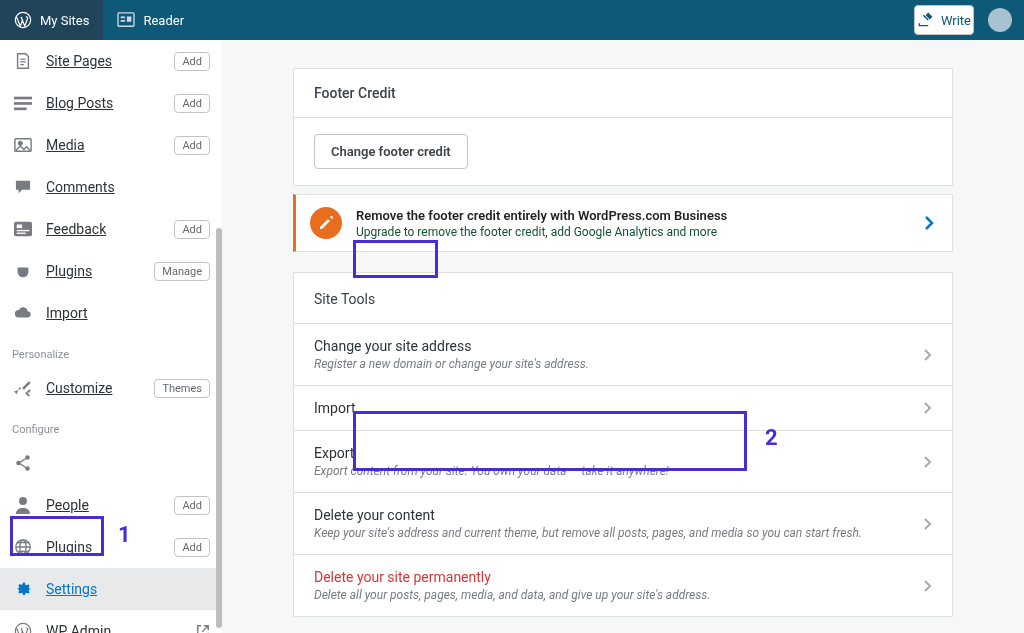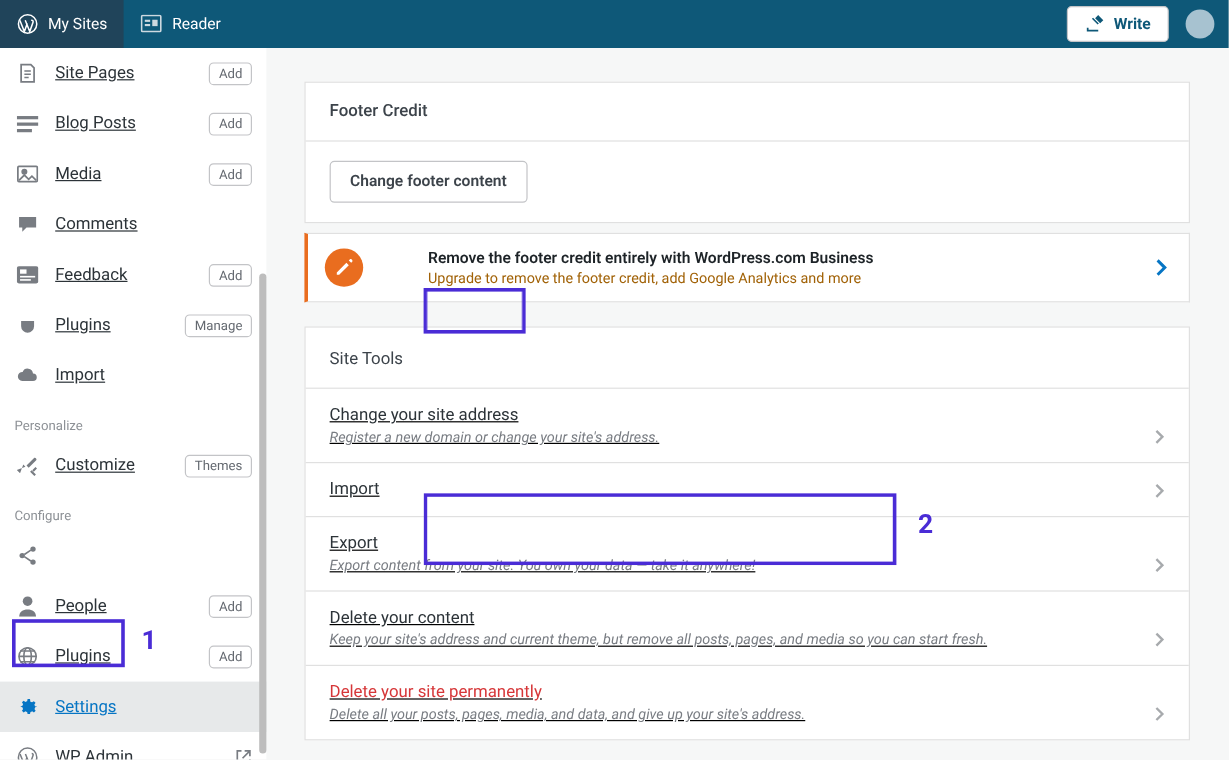--- a/index.html
+++ b/index.html
@@ -5,57 +5,57 @@
     * { margin:0; padding:0; box-sizing:border-box; font-family:-apple-system,BlinkMacSystemFont,"Segoe UI",Roboto,sans-serif; }
     body { background:#f6f7f7; width:1024px; height:633px; overflow:hidden; position:relative; }
 
     .topbar { height:40px; background:#0e5878; display:flex; align-items:center; color:#fff; font-size:13px; }
     .top-left { display:flex; height:100%; }
     .top-item { display:flex; align-items:center; gap:8px; padding:0 14px; cursor:pointer; }
     .top-item.active { background:#20445a; }
     .wp-logo-svg { width:18px; height:18px; }
     .reader-icon { width:18px; height:16px; }
     .top-right { margin-left:auto; display:flex; align-items:center; gap:14px; padding-right:12px; }
-    .write-btn { background:#fff; border:1px solid #c3c4c7; border-radius:4px; padding:6px 14px; display:flex; align-items:center; gap:8px; color:#0e5878; font-size:13px; font-weight:700; cursor:pointer; }
+    .write-btn { background:#fff; border:1px solid #c3c4c7; border-radius:4px; padding:6px 2px; display:flex; align-items:center; gap:8px; color:#0e5878; font-size:13px; font-weight:400; cursor:pointer; }
     .avatar { width:24px; height:24px; border-radius:50%; background:#a7c2d0; }
 
     .main { display:flex; height:593px; }
     .sidebar { width:222px; background:#fff; height:100%; position:relative; }
     .side-scroll { position:absolute; right:0; top:8px; bottom:0; width:6px; }
     .side-track { position:absolute; right:0; top:180px; width:6px; height:400px; background:#bdbdbd; border-radius:3px; }
 
     .side-row { display:flex; align-items:center; padding:10px 12px; cursor:pointer; color:#2c3338; font-size:14px; gap:12px; }
     .side-row.active { background:#e7e9ea; }
     .side-row .icn { width:22px; height:22px; display:flex; align-items:center; justify-content:center; color:#787c82; }
     .side-row.active .icn,.side-row.active .lbl { color:#0675c4; }
     .side-row .lbl { flex:1;text-decoration:underline; }
     .side-btn { font-size:11px; padding:2px 7px; border:1px solid #c3c4c7; border-radius:4px; background:#fff; color:#646970; }
     .side-head { font-size:11px; color:#8d9196; padding:14px 12px 6px; }
     .hl-box { position:absolute; border:3px solid #4a2cd6; pointer-events:none; }
     .hl1 { left:10px; top:516px; width:94px; height:40px; }
     .ann-num { position:absolute; color:#4a2cd6; font-weight:700; font-size:22px; }
     .n1 { left:118px; top:522px; }
 
-    .content { flex:1; overflow:auto; padding:0 32px 20px; position:relative; }
+    .content { flex:1; overflow:auto; padding:0 71px 20px; position:relative; }
     .card { background:#fff; border:1px solid #e0e0e0; margin-top:20px; }
     .card-head { padding:16px 20px; border-bottom:1px solid #e0e0e0; font-size:14px; color:#3c434a; font-weight:500; }
     .card-body { padding:16px 20px; display:flex; align-items:center; gap:20px; font-size:14px; color:#3c434a; }
     .card-body .txt { flex:1; }
     .outline-btn { background:#fff; border:1px solid #c3c4c7; border-radius:4px; padding:9px 16px; font-size:13px; color:#3c434a; cursor:pointer; font-weight:600; }
 
     .upsell { display:flex; align-items:center; border:1px solid #e0e0e0; border-left:3px solid #e96d1f; background:#fff; margin-top:8px; padding:12px 18px 12px 14px; gap:14px; cursor:pointer; }
     .upsell-icon { width:32px; height:32px; border-radius:50%; background:#e96d1f; display:flex; align-items:center; justify-content:center; color:#fff; flex-shrink:0; }
-    .upsell-txt { flex:1;margin-left:40px; }
+    .upsell-txt { flex:1; }
     .upsell-title { font-size:13px; color:#1d2327; font-weight:600; }
-    .upsell-sub { font-size:12px; color:#a16207; margin-top:2px; }
+    .upsell-sub { font-size:12px; color:#14532d; margin-top:2px; }
     .chev { color:#0675c4; }
 
     .tool-card { background:#fff; border:1px solid #e0e0e0; margin-top:20px; }
     .tool-head { padding:18px 20px 16px; font-size:14px; color:#3c434a; border-bottom:1px solid #e0e0e0; position:relative; }
-    .tool-row { display:flex; align-items:flex-end; padding:14px 20px; border-top:1px solid #e0e0e0; cursor:pointer;text-decoration:underline; }
+    .tool-row { display:flex; align-items:center; padding:14px 20px; border-top:1px solid #e0e0e0; cursor:pointer; }
     .tool-row:first-of-type { border-top:none; }
     .tool-txt { flex:1; }
     .tool-title { font-size:14px; color:#2c3338; }
     .tool-title.danger { color:#d63638; }
     .tool-sub { font-size:12px; color:#787c82; font-style:italic; margin-top:3px; }
     .tool-chev { color:#a7aaad; }
 
     .hl-tools { position:absolute; border:3px solid #4a2cd6; pointer-events:none; }
     .hl2a { left:353px; top:240px; width:85px; height:38px; }
     .hl2b { left:353px; top:411px; width:394px; height:60px; }
@@ -247,21 +247,21 @@
     <div class="side-scroll">
         <div class="side-track"></div>
       </div>
   </div>
 
   <div class="content">
     <div style="height:8px"></div>
     <div class="card">
       <div class="card-head">Footer Credit</div>
       <div class="card-body">
-        <button class="outline-btn">Change footer content</button>
+        <button class="outline-btn">Change footer credit</button>
       </div>
     </div>
 
     <div class="upsell">
       <div class="upsell-icon">
         <svg width="16" height="16" viewBox="0 0 16 16" fill="#fff">
             <path d="M2 12l8-8 2 2-8 8H2zm10-10l2 2 1-1c.5-.5-.5-2.5-2-2z"></path>
           </svg>
       </div>
       <div class="upsell-txt">

